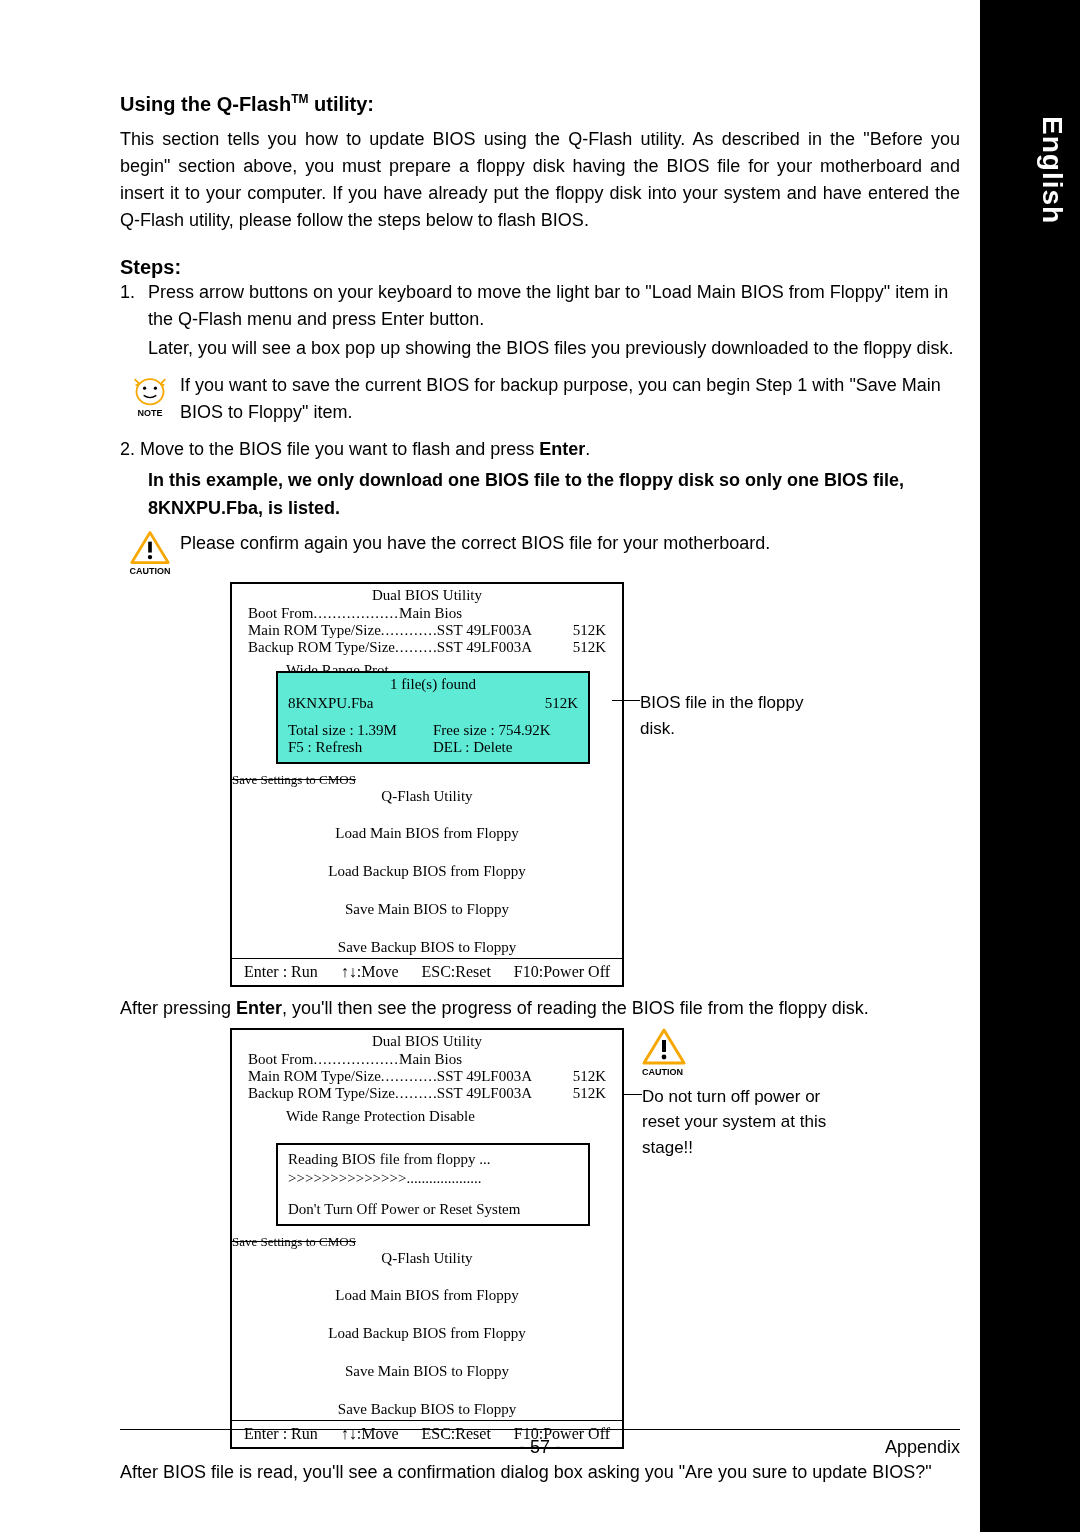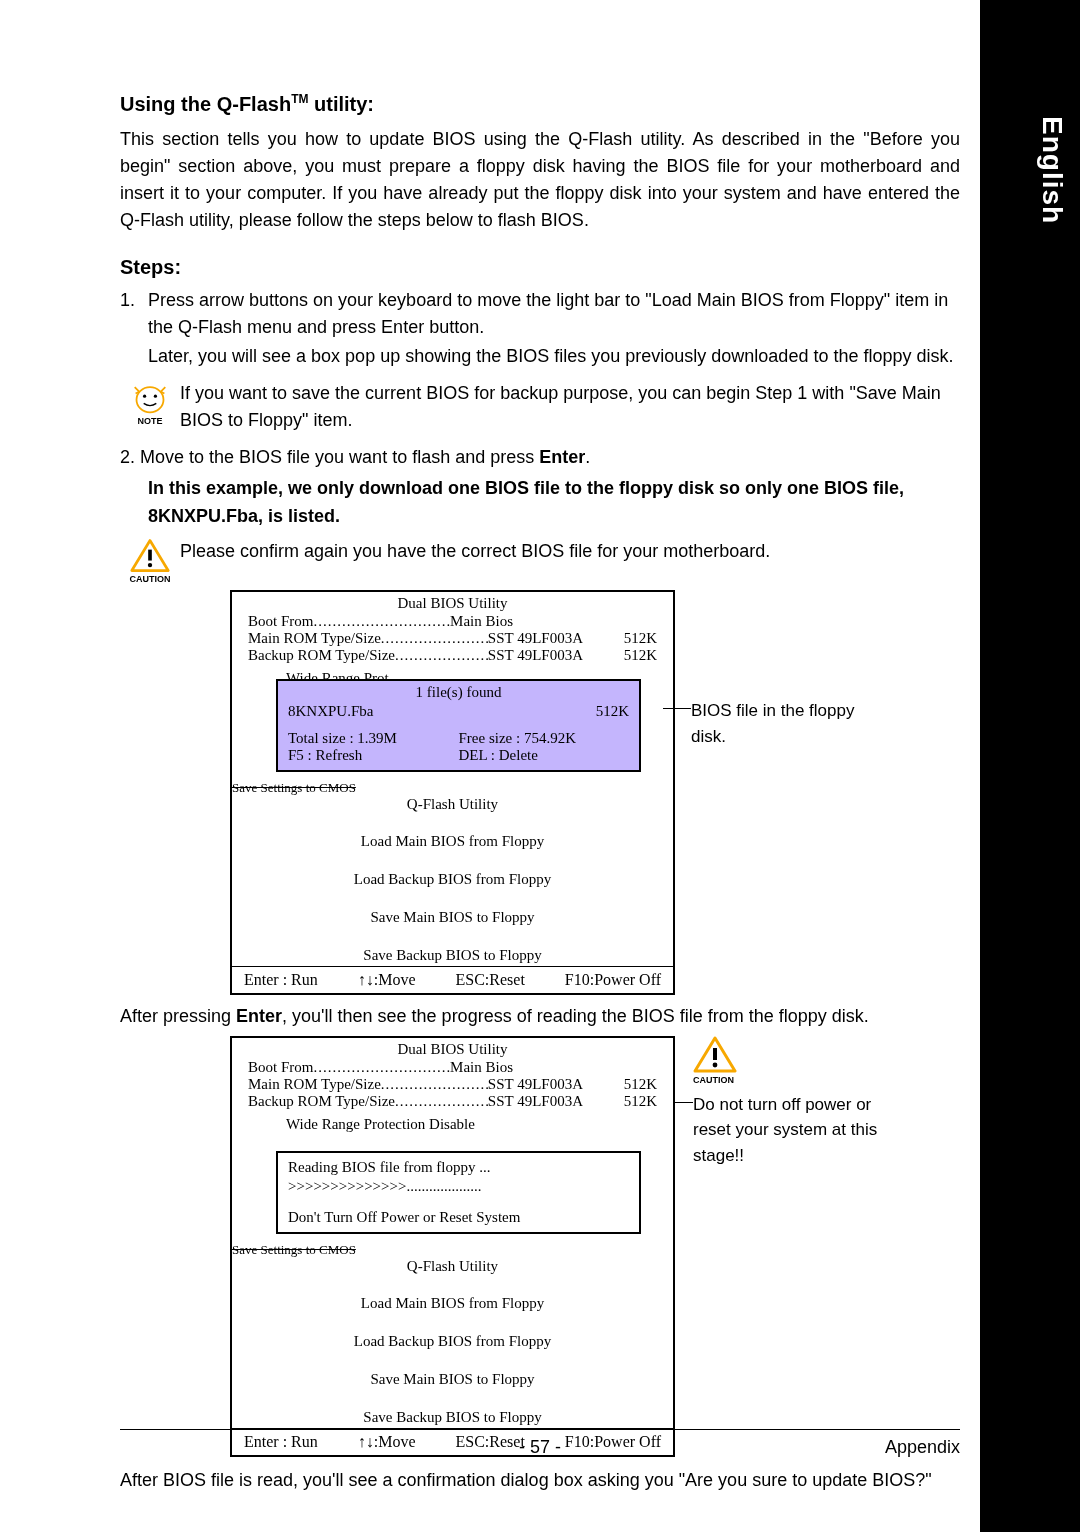--- a/index.html
+++ b/index.html
@@ -57,21 +57,20 @@
   .para {
     font-size: 18px;
     line-height: 1.5;
     margin-bottom: 14px;
     text-align: justify;
   }
   .h2 {
     font-weight: bold;
     font-size: 20px;
     margin-top: 22px;
-    margin-bottom: 8px;
   }
   .step-row {
     display: flex;
     font-size: 18px;
     line-height: 1.5;
     margin-bottom: 2px;
   }
   .step-num { width: 28px; flex-shrink: 0; }
   .step-body { flex: 1; }
   .indent { margin-left: 28px; font-size: 18px; line-height: 1.5; }
@@ -127,21 +126,21 @@
     font-weight: bold;
   }
   .screenshot-wrap {
     display: flex;
     align-items: flex-start;
     margin-left: 110px;
     margin-bottom: 8px;
   }
   .bios-box {
     border: 2px solid #000;
-    width: 445px;
+    width: 394px;
     font-family: "Times New Roman", serif;
     font-size: 15px;
     background: #fff;
   }
   .bios-title {
     text-align: center;
     padding: 3px 0 1px 0;
   }
   .bios-lines {
     padding: 0 16px 6px 16px;
@@ -160,21 +159,21 @@
   .bios-line .sz { width: 54px; text-align: right; margin-left: 20px; }
   .bios-sub-wrap {
     position: relative;
     padding: 0 32px 6px 44px;
   }
   .wide-row { text-align: left; margin-left: 10px; margin-bottom: 2px; white-space: nowrap; }
   .inner-box {
     border: 2px solid #000;
     padding: 3px 10px 6px 10px;
     position: relative;
-    background: #c4b5fd;
+    background: #5eead4;
     margin-top: -10px;
   }
   .inner-title {
     text-align: center;
     margin-bottom: 2px;
   }
   .file-row {
     display: flex;
     justify-content: space-between;
   }

